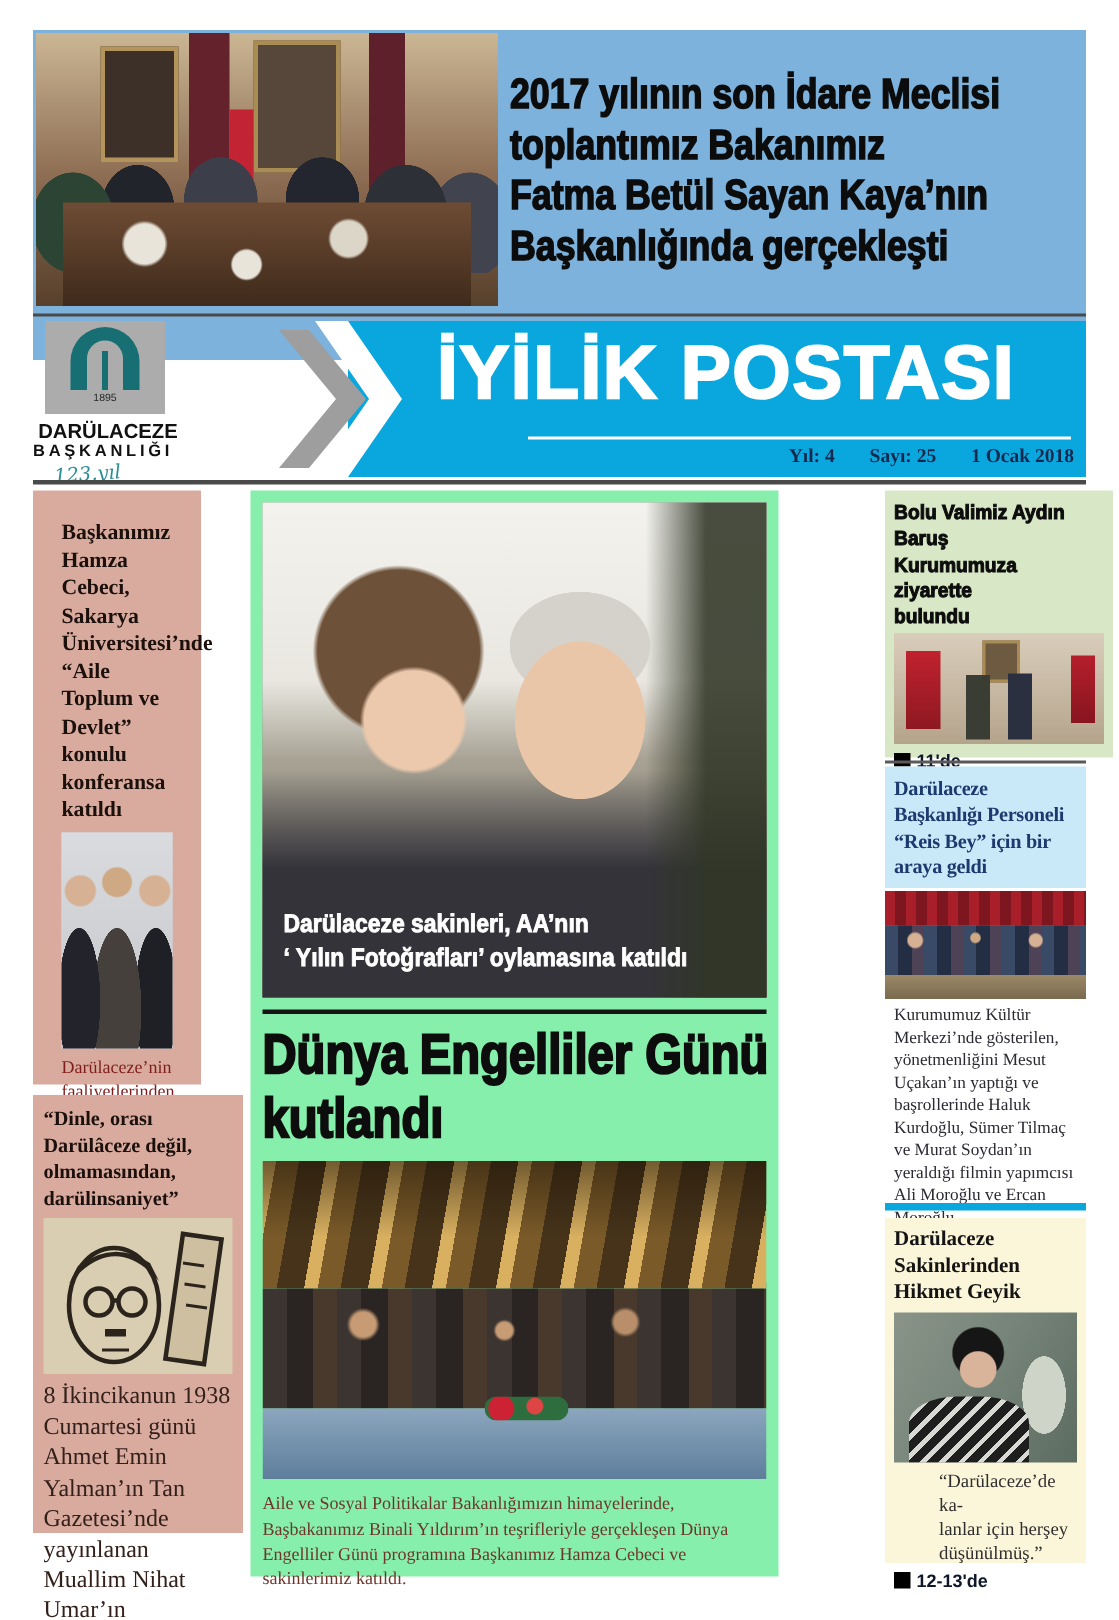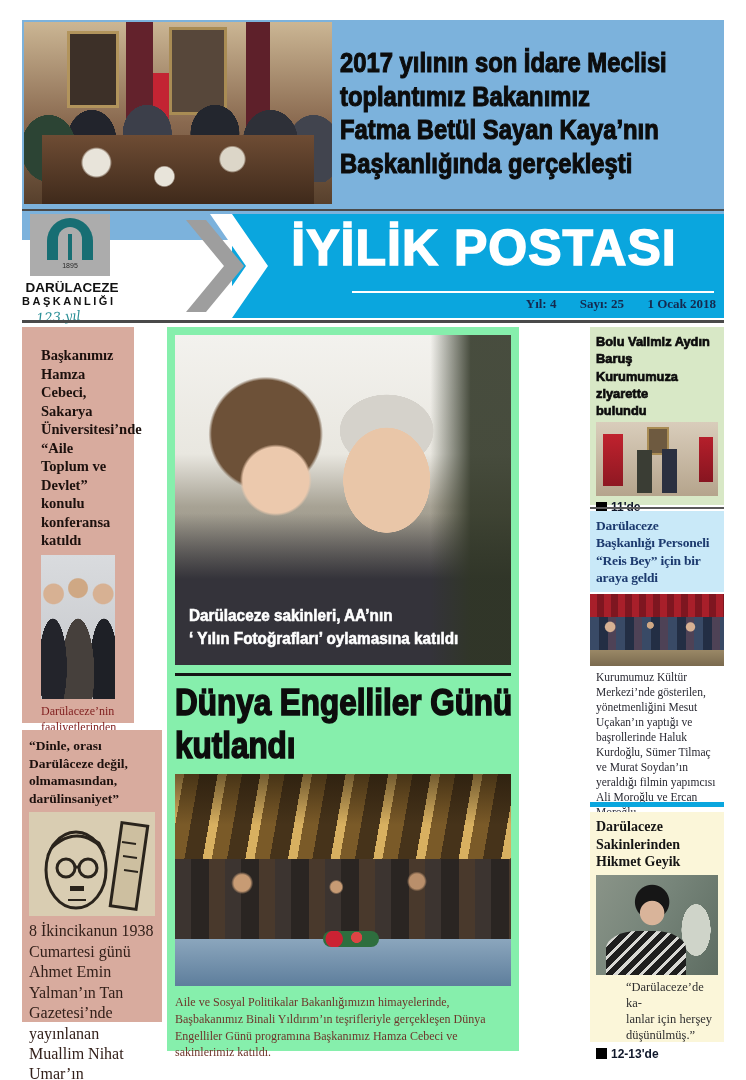--- a/index.html
+++ b/index.html
@@ -118,21 +118,21 @@
        repeating-linear-gradient(90deg,#3c3430 0 16px,#2a2522 16px 34px,#49392c 34px 50px);}
   .conf-carpet{position:relative;height:22%;
      background:linear-gradient(180deg,#8ba6bd,#5e7e9c);}
   .conf-flowers{position:absolute;left:44%;top:-8px;width:56px;height:16px;border-radius:8px;
      background:radial-gradient(circle at 20% 50%,#c23 0 18%,transparent 20%),
        radial-gradient(circle at 60% 40%,#d44 0 15%,transparent 17%),#2e6e3e;}
   .bottom-caption{margin-top:8px;font-family:"Liberation Serif",serif;font-size:12px;
      line-height:1.4;color:#6e352a;}
 
   
-  .r1{left:590px;top:327px;width:134px;height:178px;background:#d8e8c6;
+  .r1{left:590px;top:327px;width:152px;height:178px;background:#d8e8c6;
      padding:6px;box-sizing:border-box;}
   .r1-head{width:140px;font-size:13.5px;line-height:1.28;font-weight:bold;color:#0d0d0d;
      -webkit-text-stroke:0.7px #0d0d0d;transform:scaleX(0.95);transform-origin:0 0;}
   .bolu-photo{position:relative;height:74px;margin-top:3px;overflow:hidden;
      background:linear-gradient(180deg,#d9cdbb,#b5a48c);}
   .bp-flag-l{position:absolute;left:6%;top:16%;width:16%;height:70%;
      background:linear-gradient(#c0222e,#8e1822);}
   .bp-flag-r{position:absolute;right:4%;top:20%;width:12%;height:60%;
      background:linear-gradient(#b51f2b,#871520);}
   .bp-portrait{position:absolute;left:42%;top:6%;width:18%;height:38%;

